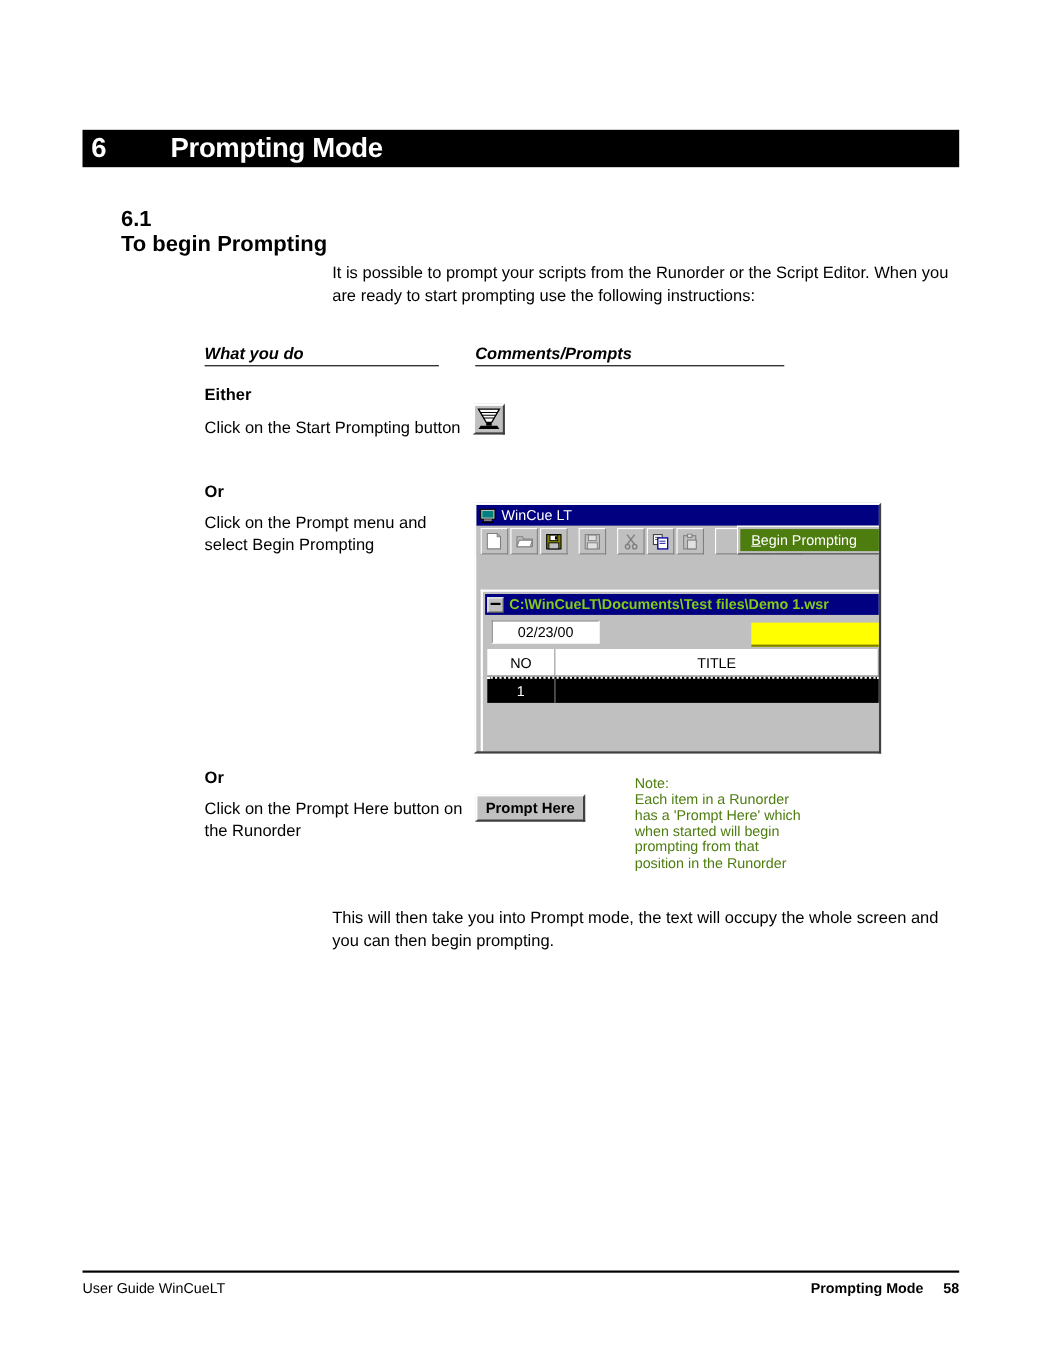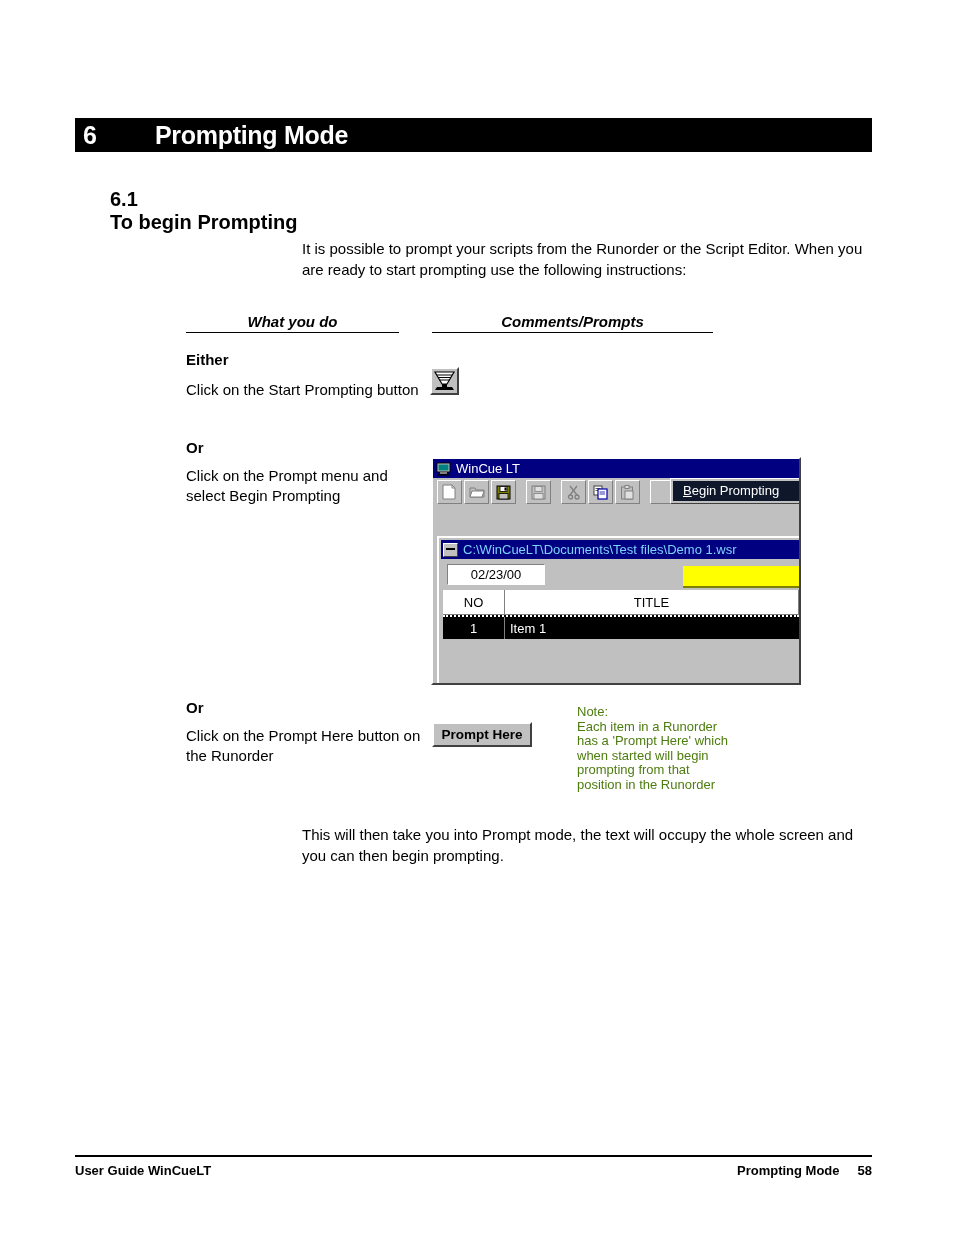--- a/index.html
+++ b/index.html
@@ -64,21 +64,20 @@
   }
 
   
   .col-head {
     position: absolute;
     font-size: 15px;
     font-weight: bold;
     font-style: italic;
     padding-bottom: 2px;
     border-bottom: 1.5px solid #000;
-    text-align: center;
   }
   .col-head.left  { left: 186px; top: 313px; width: 213px; }
   .col-head.right { left: 432px; top: 313px; width: 281px; }
 
   
   .step-label {
     position: absolute;
     left: 186px;
     font-size: 15px;
     font-weight: bold;
@@ -192,21 +191,21 @@
     background: #c0c0c0;
     border-top: 1.5px solid #ffffff;
     border-left: 1.5px solid #ffffff;
     border-right: 1.5px solid #404040;
     border-bottom: 1.5px solid #404040;
     box-sizing: border-box;
     padding: 2px;
     z-index: 20;
   }
   .dropdown-item {
-    background: #0f172a;
+    background: #4d7c0f;
     color: #ffffff;
     font-size: 13px;
     padding: 2px 4px 3px 10px;
     white-space: nowrap;
   }
 
   
   .doc-window {
     position: absolute;
     left: 4px;
@@ -216,25 +215,25 @@
     background: #c0c0c0;
     border-top: 2px solid #ffffff;
     border-left: 2px solid #ffffff;
     box-sizing: border-box;
     overflow: hidden;
   }
   .doc-titlebar {
     height: 19px;
     margin: 2px 0 0 2px;
     background: #000080;
-    color: #7dd3fc;
-    display: flex;
-    align-items: center;
-    font-size: 13px;
-    font-weight: normal;
+    color: #84cc16;
+    display: flex;
+    align-items: center;
+    font-size: 13px;
+    font-weight: bold;
     padding-left: 2px;
   }
   .doc-sysbox {
     width: 15px;
     height: 14px;
     background: #c0c0c0;
     border-top: 1.5px solid #ffffff;
     border-left: 1.5px solid #ffffff;
     border-right: 1.5px solid #404040;
     border-bottom: 1.5px solid #404040;
@@ -386,21 +385,21 @@
     top: 1155px;
     width: 797px;
     height: 2px;
     background: #000000;
   }
   .footer-left {
     position: absolute;
     left: 75px;
     top: 1163px;
     font-size: 13px;
-    font-weight: bold;
+    font-weight: normal;
   }
   .footer-right {
     position: absolute;
     right: 82px;
     top: 1163px;
     font-size: 13px;
     font-weight: bold;
     display: flex;
   }
   .footer-right .fr-label { margin-right: 18px; }
@@ -530,21 +529,20 @@
       <div class="date-row">
         <span class="date-field">02/23/00</span>
       </div>
       <div class="yellow-field"></div>
       <div class="grid-head">
         <span class="gh no-col">NO</span>
         <span class="gh title-col">TITLE</span>
       </div>
       <div class="grid-row">
         <span class="gc no-col">1</span>
-        <span class="gc title-col">Item 1</span>
       </div>
     </div>
   </div>
 
 </div>
 
 <div class="step-label" id="step3-label">Or</div>
 <div class="step-text" id="step3-text">Click on the Prompt Here button on the Runorder</div>
 
 <div class="prompt-here-btn">Prompt Here</div>

